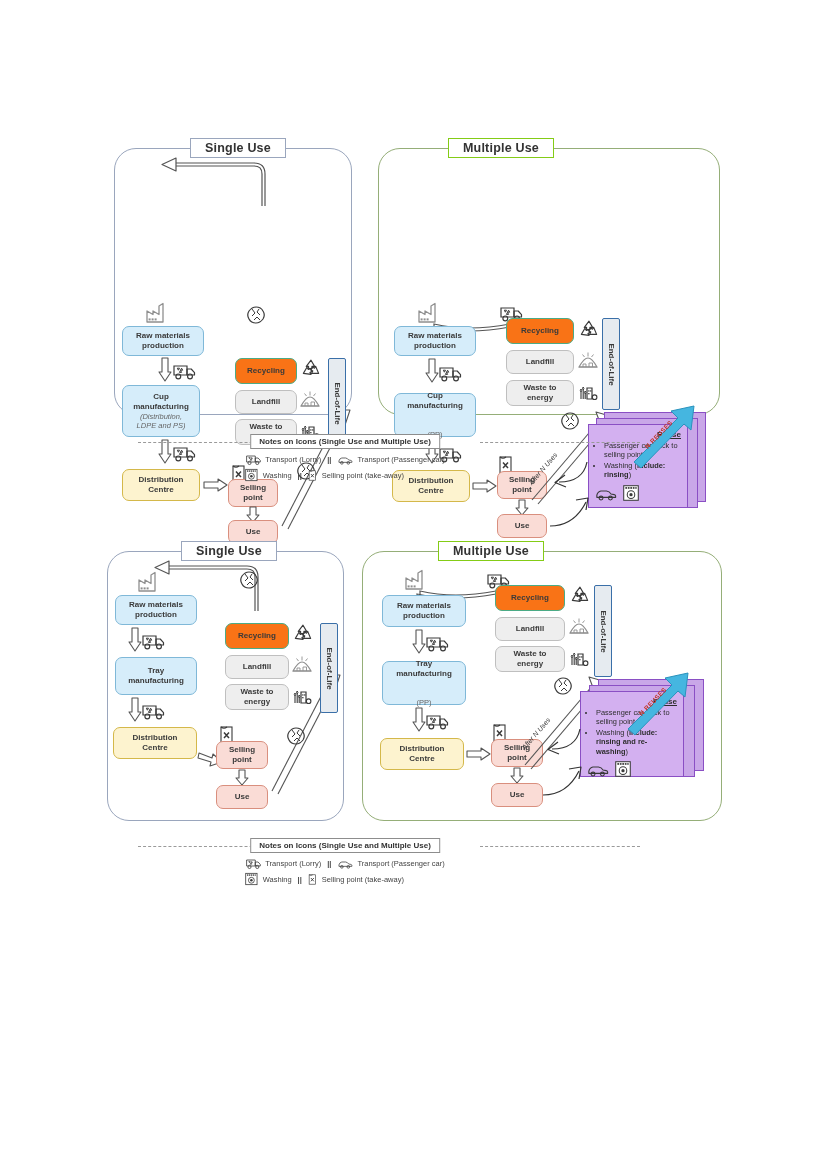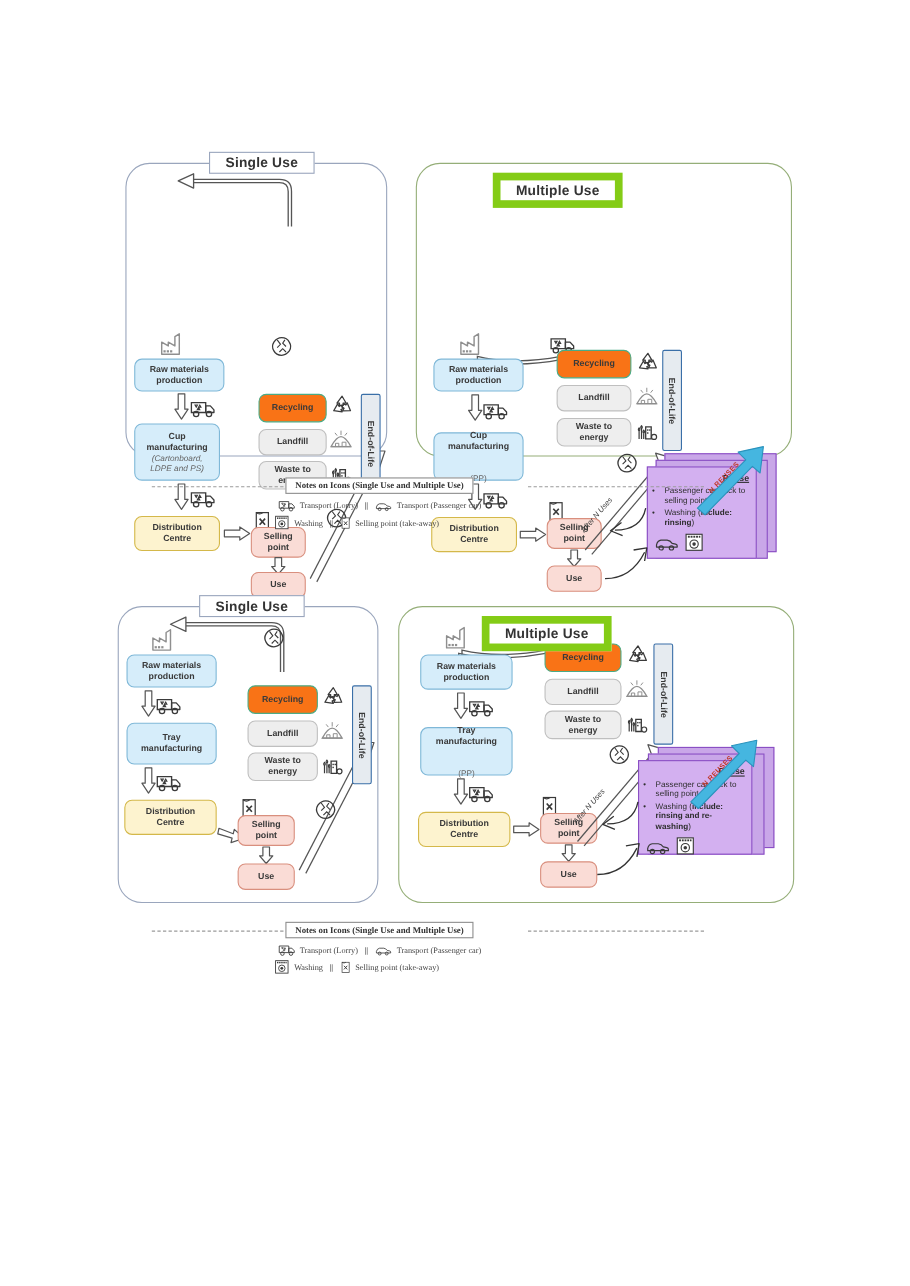--- a/index.html
+++ b/index.html
@@ -11,21 +11,21 @@
 
   .panels{position:relative;height:300px;}
 
   
   .panel{position:absolute;border-radius:22px;background:#fff;}
   .panel.single{border:1.2px solid #9aa6bd;}
   .panel.multiple{border:1.2px solid #95ae78;}
   .panel-title{position:absolute;top:-11px;padding:2px 14px;background:#fff;
     font-size:12.5px;font-weight:bold;color:#333;letter-spacing:.2px;z-index:6;white-space:nowrap;}
   .panel-title.single{border:1px solid #9aa6bd;text-align:center;}
-  .panel-title.multiple{border:7px solid #84cc16;margin-top:19px;}
+  .panel-title.multiple{border:1px solid #84cc16;}
 
   
   .box{position:absolute;border-radius:7px;display:flex;flex-direction:column;
        align-items:center;justify-content:center;text-align:center;
        font-size:8px;font-weight:bold;line-height:1.2;color:#3a3a3a;box-sizing:border-box;}
   .box .sub{font-weight:normal;font-style:italic;color:#666;font-size:7.5px;}
   .box .sub.plain{font-style:normal;margin-top:20px;}
   .blue{background:#d6edfa;border:1px solid #7fb8d8;}
   .yellow{background:#fdf3cf;border:1px solid #d4b84a;}
   .red{background:#fadcd6;border:1px solid #d98f7e;}
@@ -54,21 +54,21 @@
 
   
   .diag-label{position:absolute;font-size:7px;font-style:italic;color:#3a3a3a;white-space:nowrap;
      transform-origin:left center;}
 
   
   .icon{position:absolute;line-height:0;}
   svg{display:block;overflow:visible;}
 
   
-  .notes{position:relative;width:690px;height:60px;font-family:Liberation Serif, serif;}
+  .notes{position:relative;width:690px;height:60px;}
   .notes-rule{position:absolute;top:10px;height:0;border-top:1px dashed #9a9a9a;}
   .notes-badge{position:absolute;top:2px;left:50%;transform:translateX(-50%);
       background:#fff;border:1px solid #8d8d8d;padding:2px 8px;font-size:8px;font-weight:bold;color:#333;white-space:nowrap;}
   .notes-row{position:absolute;left:50%;transform:translateX(-50%);
       display:flex;align-items:center;gap:4px;font-size:7.5px;color:#444;white-space:nowrap;}
   .notes-row .sep{color:#444;font-weight:bold;padding:0 2px;}
   .notes-row .ni{display:inline-block;line-height:0;}
 </style>
 </head>
 <body>
@@ -164,21 +164,21 @@
     <svg class="icon" style="left:158px;top:228px;" width="14" height="24">
       <path d="M4 0 L10 0 L10 14 L13 14 L7 23 L1 14 L4 14 Z" fill="#fff" stroke="#555" stroke-width="1.1" stroke-linejoin="round"></path>
     </svg>
     <svg class="icon" style="left:172px;top:230px;" width="24" height="21" viewBox="0 0 24 21">
         <use href="#g-lorry"></use>
       </svg>
 
     <div class="box blue" style="left:122px;top:255px;width:78px;height:52px;">
       <span>Cup</span>
       <span>manufacturing</span>
-      <span class="sub">(Cartonboard,</span>
+      <span class="sub">(Distribution,</span>
       <span class="sub">LDPE and PS)</span>
     </div>
 
     <svg class="icon" style="left:158px;top:310px;" width="14" height="24">
       <path d="M4 0 L10 0 L10 14 L13 14 L7 23 L1 14 L4 14 Z" fill="#fff" stroke="#555" stroke-width="1.1" stroke-linejoin="round"></path>
     </svg>
     <svg class="icon" style="left:172px;top:312px;" width="24" height="21" viewBox="0 0 24 21">
         <use href="#g-lorry"></use>
       </svg>
 

